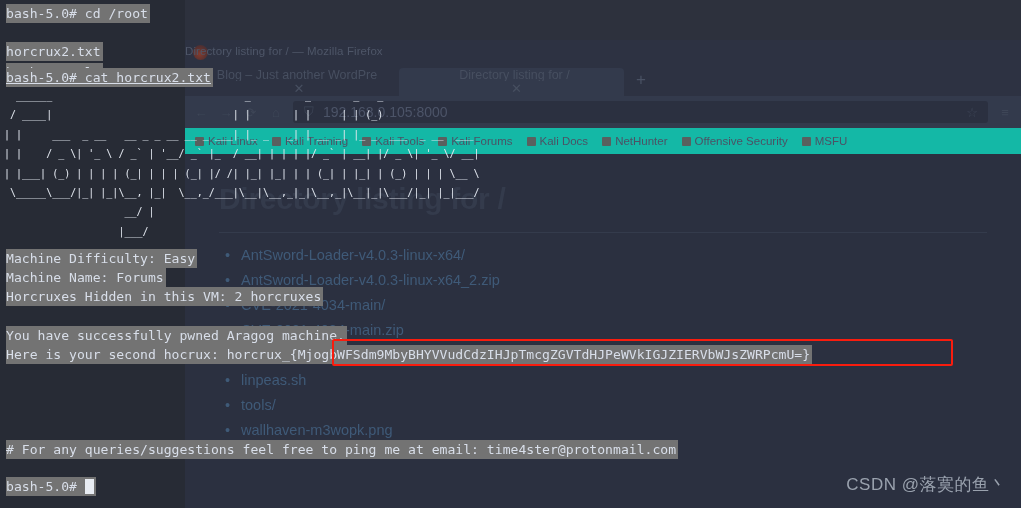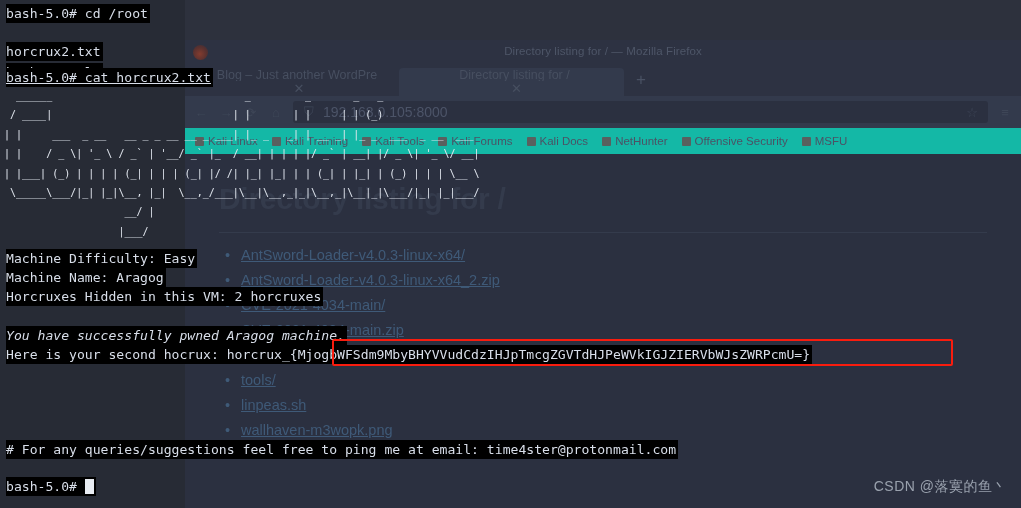--- a/index.html
+++ b/index.html
@@ -17,21 +17,21 @@
     width:836px; height:468px;
     background:#2b3040;
     font-family:"Liberation Sans", sans-serif;
     overflow:hidden;
   }
   .ff-titlebar {
     height:26px; position:relative; background:#2d3242;
   }
   .ff-title {
     position:absolute; left:0; right:0; top:5px;
-    text-align:center; font-size:11.5px; color:#4e5668;
+    font-size:11.5px; color:#4e5668;
     letter-spacing:.1px;
   }
   .ff-logo {
     position:absolute; left:8px; top:5px; width:15px; height:15px;
     border-radius:50%;
     background:radial-gradient(circle at 45% 60%, #c9441f 0%, #7d3020 55%, #3b2a33 100%);
     opacity:.55;
   }
   .ff-tabs {
     height:30px; display:flex; align-items:flex-end;
@@ -83,38 +83,38 @@
   }
   .pg-hr { height:1px; background:#343b4c; margin:4px 0 10px 0; }
   .pg-list { list-style:none; padding-left:22px; }
   .pg-list li {
     position:relative; font-size:14.5px; line-height:25px;
     color:#3f5a78;
   }
   .pg-list li::before {
     content:"•"; position:absolute; left:-16px; color:#3f5a78;
   }
-  .pg-list a { color:#3f5a78; text-decoration:underline; }
+  .pg-list a { color:#3f5a78; }
 
   
   #terminal {
     position:absolute; left:0; top:0; width:185px; height:508px;
   }
   
   .term-bg-left {
     position:absolute; left:0; top:0; width:185px; height:508px;
     background:#272b35;
   }
   .term-line {
     position:absolute; left:6px;
     font-family:"DejaVu Sans Mono", monospace;
     font-size:13.1px; line-height:19.4px;
     color:#d8dee9; white-space:pre;
   }
-  .term-line.opaque { background:#000000; padding-right:2px; }
+  .term-line.opaque { background:#737373; padding-right:2px; }
 
   .ascii-art {
     position:absolute; left:4px; top:86px;
     font-family:"DejaVu Sans Mono", monospace;
     font-size:10px; line-height:19.4px;
     color:#e3e8f0; white-space:pre;
     letter-spacing:0px;
   }
 
   .cursor-block {
@@ -125,21 +125,21 @@
   .redbox {
     position:absolute; left:332px; top:339px;
     width:621px; height:27px;
     border:2.5px solid #f91c0e; border-radius:2px;
     pointer-events:none;
   }
 
   .watermark {
     position:absolute; right:14px; bottom:12px;
     font-family:"Liberation Sans", sans-serif;
-    font-size:14px; color:#9aa2ae; letter-spacing:.5px;
+    font-size:17px; color:#9aa2ae; letter-spacing:.5px;
   }
 </style>
 </head>
 <body>
 
 <div id="root">
 
   <div id="firefox">
 
     <div class="ff-titlebar">
@@ -209,22 +209,22 @@
 
     <div class="ff-content">
       <div class="pg-title">Directory listing for /</div>
       <div class="pg-hr"></div>
       <ul class="pg-list">
         <li><a>AntSword-Loader-v4.0.3-linux-x64/</a></li>
         <li><a>AntSword-Loader-v4.0.3-linux-x64_2.zip</a></li>
         <li><a>CVE-2021-4034-main/</a></li>
         <li><a>CVE-2021-4034-main.zip</a></li>
         <li><a>IDA Freeware 7.6.desktop</a></li>
+        <li><a>linpeas.sh</a></li>
         <li><a>tools/</a></li>
-        <li><a>linpeas.sh</a></li>
         <li><a>wallhaven-m3wopk.png</a></li>
       </ul>
     </div>
   </div>
 
   <div id="terminal">
     <div class="term-bg-left"></div>
   </div>
 
   <div class="term-line opaque" style="top:4px;">bash-5.0# cd /root</div>
@@ -235,24 +235,24 @@
   <div class="ascii-art">  ______                                _         _       _   _                 
  / ____|                              | |       | |     | | (_)                
 | |     ___  _ __   __ _ _ __ __ _ ___| |_ _   _| | __ _| |_ _  ___  _ __  ___ 
 | |    / _ \| '_ \ / _` | '__/ _` |_  / __| | | | |/ _` | __| |/ _ \| '_ \/ __|
 | |___| (_) | | | | (_| | | | (_| |/ /| |_| |_| | | (_| | |_| | (_) | | | \__ \
  \_____\___/|_| |_|\__, |_|  \__,_/___|\__|\__,_|_|\__,_|\__|_|\___/|_| |_|___/
                     __/ |                                                      
                    |___/                                                       </div>
 
   <div class="term-line opaque" style="top:249px;">Machine Difficulty: Easy</div>
-  <div class="term-line opaque" style="top:268px;">Machine Name: Aragog</div>
+  <div class="term-line opaque" style="top:268px;">Machine Name: Forums</div>
   <div class="term-line opaque" style="top:287px;">Horcruxes Hidden in this VM: 2 horcruxes</div>
 
-  <div class="term-line opaque" style="top:326px;font-style:italic;">You have successfully pwned Aragog machine.</div>
+  <div class="term-line opaque" style="top:326px;">You have successfully pwned Aragog machine.</div>
   <div class="term-line opaque" style="top:345px;"><span>Here is your second hocrux: horcrux_</span><span>{MjogbWFSdm9MbyBHYVVudCdzIHJpTmcgZGVTdHJPeWVkIGJZIERVbWJsZWRPcmU=}</span></div>
 
   <div class="redbox"></div>
 
   <div class="term-line opaque" style="top:440px;"># For any queries/suggestions feel free to ping me at email: time4ster@protonmail.com</div>
 
   <div class="term-line opaque" style="top:477px;"><span>bash-5.0# </span><span class="cursor-block"></span></div>
 
   <div class="watermark">CSDN @落寞的鱼丶</div>
 

